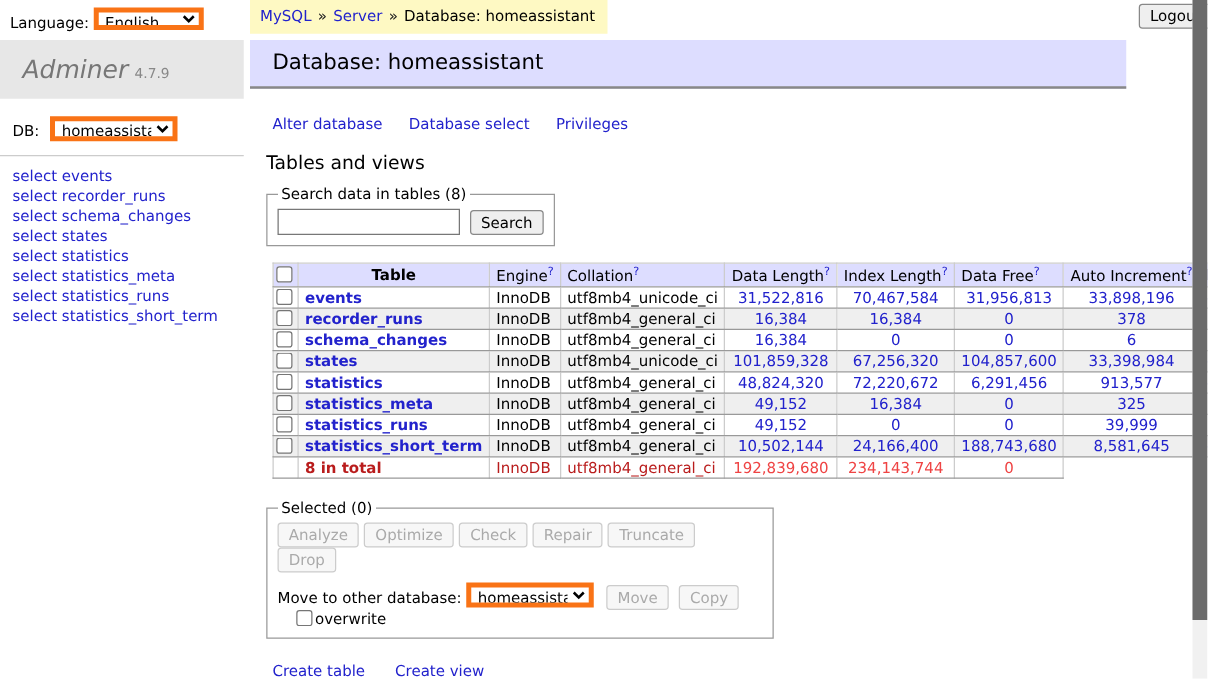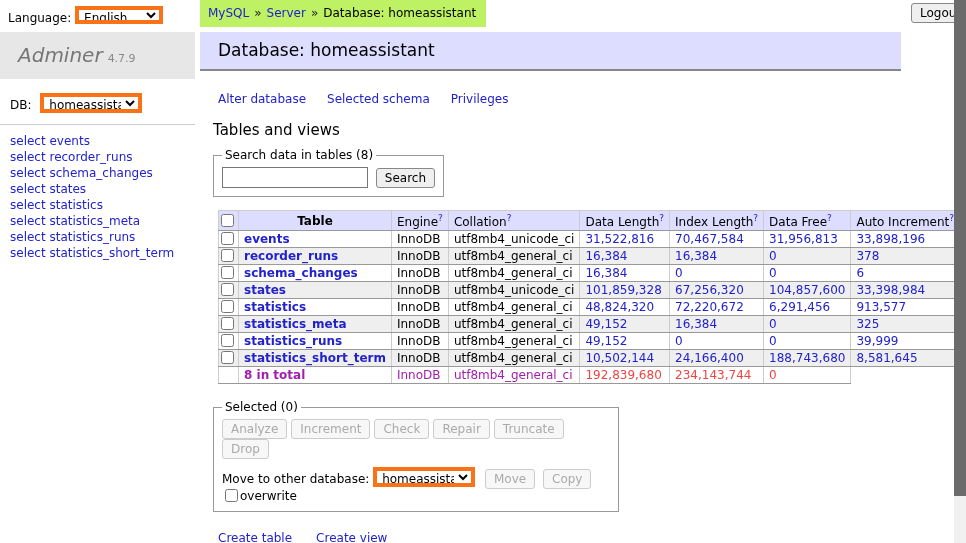--- a/index.html
+++ b/index.html
@@ -25,21 +25,21 @@
   #db-row{padding:14px 0 11px 10px;border-bottom:1px solid #ccc}
   #db-row select{width:102px}
   #db-row label{margin-right:5px}
   #action-links{padding:8px 0 9px 10px;border-bottom:1px solid #ccc;line-height:1.35;width:170px}
   #action-links a{margin-right:14px;white-space:nowrap}
   #table-list{padding:9px 0 0 10px;line-height:1.33}
   #table-list a{display:block}
 
   
   #main{position:absolute;left:200px;top:0;width:701px}
-  #breadcrumb{display:inline-block;background:#bef264;padding:6px 10px 7px 8px}
+  #breadcrumb{display:inline-block;background:#fef9c3;padding:6px 10px 7px 8px}
   #breadcrumb .sep{color:#222;margin:0 5px}
   #breadcrumb .current{color:#000}
   #logout-btn{position:absolute;left:911px;top:3px}
 
   h2{margin:5px 0 0;background:#ddf;border-bottom:2px solid #888;
      padding:8px 0 9px 18px;font-size:17px;font-weight:normal}
   h3{margin:15px 0 0 13px;font-size:15px;font-weight:normal}
 
   .page-links{margin:21px 0 0 18px}
   .page-links a{margin-right:21px}
@@ -50,33 +50,33 @@
 
   table{border-collapse:collapse;margin:13px 0 0 18px;table-layout:fixed}
   th,td{border:1px solid #ccc;border-bottom:1px solid #999;padding:1px 5px;height:14px;
         font-size:12px;white-space:nowrap;overflow:hidden;text-align:left;font-weight:normal}
   thead th,thead td{background:#ddf}
   thead .col-table{font-weight:bold;text-align:center}
   sup a{font-size:9px}
   tbody tr:nth-child(even){background:#efefef}
   td.check,th.check{width:17px;text-align:center;padding:1px 2px}
   td.name a{font-weight:bold}
-  td.num{text-align:left}
+  td.num{text-align:center}
   td.num a{color:#2222cc}
-  tr.total td{color:#a21caf;background:#fff}
+  tr.total td{color:#b91c1c;background:#fff}
   tr.total td.num{color:#ef4444}
   tr.total td b{font-weight:bold}
   td.noborder{border:none;background:#fff}
 
   #selected-fieldset{width:388px;margin-top:16px}
   #selected-fieldset .btn-row button{margin-right:4px}
   #selected-fieldset .move-row{margin-top:8px}
   #selected-fieldset .move-row select{width:102px;margin-right:6px}
   #selected-fieldset .move-row button{margin-right:4px}
-  #selected-fieldset .move-row .ovw{margin-left:3px}
+  #selected-fieldset .move-row .ovw{margin-left:15px}
 
   .create-links{margin:19px 0 0 18px}
   .create-links a{margin-right:24px}
 
   
   #scrollbar{position:absolute;right:0;top:0;width:12px;height:543px;background:#f1f1f1}
   #scroll-thumb{position:absolute;left:0;top:0;width:12px;height:496px;background:#6b6b6b}
 </style>
 </head>
 <body>
@@ -110,21 +110,21 @@
     </div>
 </div>
 
 <div id="main">
   <div>
     <span id="breadcrumb"><a>MySQL</a><span class="sep">»</span><a>Server</a><span class="sep">»</span><span class="current">Database: homeassistant</span></span>
   </div>
 
   <h2>Database: homeassistant</h2>
 
-  <div class="page-links" id="page-links"><a>Alter database</a><a>Selected schema</a><a>Privileges</a></div>
+  <div class="page-links" id="page-links"><a>Alter database</a><a>Database select</a><a>Privileges</a></div>
 
   <h3>Tables and views</h3>
 
   <fieldset id="search-fieldset">
     <legend>Search data in tables (8)</legend>
     <input type="text" value="" style="">
     <button>Search</button>
   </fieldset>
 
   <table id="tbl">
@@ -251,21 +251,21 @@
           <td class="num">192,839,680</td>
           <td class="num">234,143,744</td>
           <td class="num">0</td>
           <td class="noborder" colspan="3"></td>
         </tr>
       </tbody>
   </table>
 
   <fieldset id="selected-fieldset">
     <legend>Selected (0)</legend>
-    <div class="btn-row" id="selected-buttons"><button disabled="">Analyze</button><button disabled="">Increment</button><button disabled="">Check</button><button disabled="">Repair</button><button disabled="">Truncate</button><button disabled="">Drop</button></div>
+    <div class="btn-row" id="selected-buttons"><button disabled="">Analyze</button><button disabled="">Optimize</button><button disabled="">Check</button><button disabled="">Repair</button><button disabled="">Truncate</button><button disabled="">Drop</button></div>
     <div class="move-row">
       <span>Move to other database:</span>
       <select>
         <option>homeassistant</option>
       </select>
       <button disabled="">Move</button>
       <button disabled="">Copy</button>
       <span class="ovw">
         <input type="checkbox" style=""><span>overwrite</span>
       </span>

